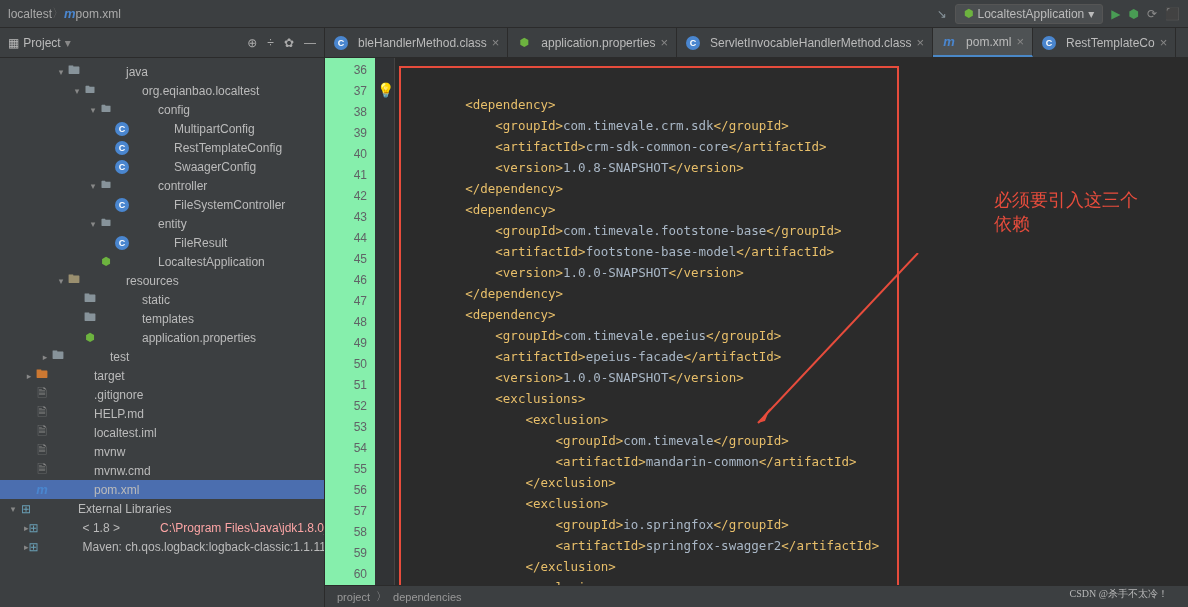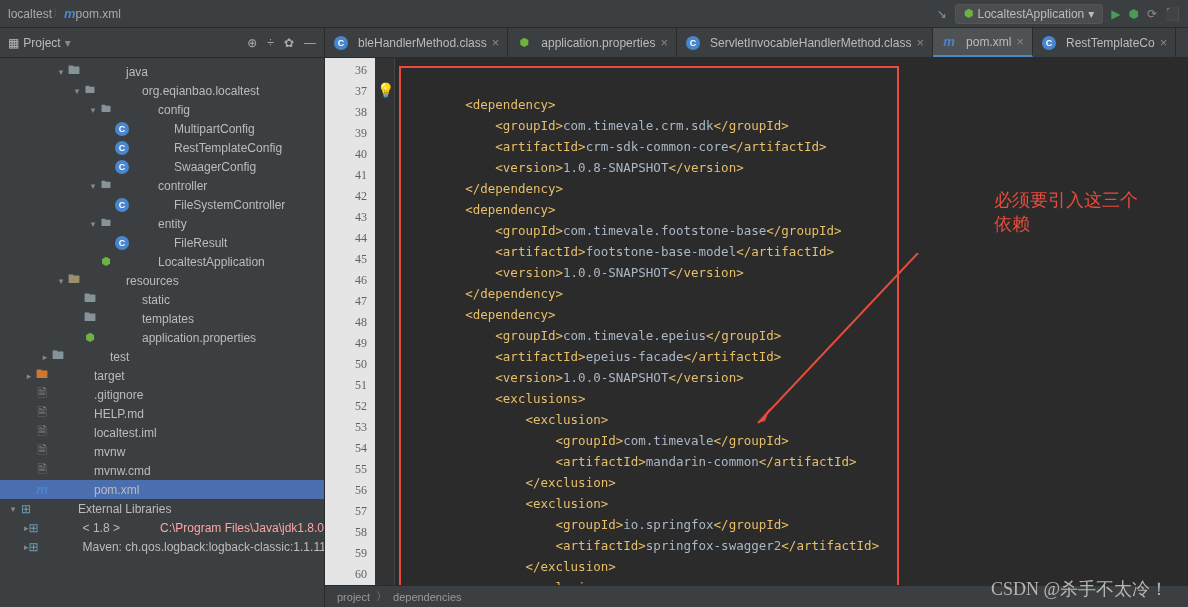--- a/index.html
+++ b/index.html
@@ -19,33 +19,33 @@
 .tree-arrow { width: 10px; text-align: center; color: #888; font-size: 9px; }
 .tree-icon { width: 16px; height: 16px; margin-right: 4px; display: inline-flex; align-items: center; justify-content: center; }
 .tree-label { color: #bbb; padding-left: 40px; }
 .tree-label.dim { color: #fca5a5; }
 .editor-area { flex: 1; display: flex; flex-direction: column; background: #2b2b2b; position: relative; }
 .tabs { height: 30px; background: #3c3f41; border-bottom: 1px solid #2b2b2b; display: flex; align-items: stretch; overflow: hidden; }
 .tab { display: flex; align-items: center; padding: 0 8px; gap: 5px; border-right: 1px solid #2b2b2b; color: #bbb; cursor: pointer; font-size: 12px; }
 .tab.active { background: #4e5254; border-bottom: 2px solid #4a88c7; }
 .tab .close { color: #888; font-size: 13px; }
 .editor-body { flex: 1; display: flex; overflow: hidden; position: relative; }
-.gutter { width: 50px; background: #e5e5e5; color: #606366; text-align: right; padding-right: 8px; font-family: Liberation Serif, serif; font-size: 12px; line-height: 21px; padding-top: 2px; }
+.gutter { width: 50px; background: #86efac; color: #606366; text-align: right; padding-right: 8px; font-family: Liberation Sans, sans-serif; font-size: 12px; line-height: 21px; padding-top: 2px; }
 .gutter-icons { width: 20px; background: #313335; border-right: 1px solid #444; position: relative; }
 .bulb { position: absolute; top: 24px; left: 2px; color: #f0a732; font-size: 14px; }
 .code { flex: 1; font-family: "Consolas", monospace; font-size: 12.5px; line-height: 21px; padding: 15px 0 0 10px; color: #a9b7c6; position: relative; }
 .code-line { white-space: pre; }
 .tag { color: #e8bf6a; }
 .tagname { color: #e8bf6a; }
 .text-val { color: #a9b7c6; }
 .red-box { position: absolute; border: 2px solid #e74c3c; top: 8px; left: 4px; width: 500px; height: 560px; pointer-events: none; }
 .annotation { position: absolute; right: 50px; top: 130px; color: #e74c3c; font-size: 18px; font-family: "Microsoft YaHei", sans-serif; }
 .arrow-line { position: absolute; right: 260px; top: 195px; width: 180px; height: 180px; pointer-events: none; }
 .bottom-breadcrumb { height: 22px; background: #3c3f41; border-top: 1px solid #2b2b2b; display: flex; align-items: center; padding: 0 12px; color: #999; gap: 6px; font-size: 11px; }
-.watermark { position: absolute; bottom: 6px; right: 20px; color: #ccc; font-size: 18px; font-family: "Microsoft YaHei"; opacity: 0.85; }
+.watermark { position: absolute; bottom: 6px; right: 20px; color: #ccc; font-size: 10px; font-family: "Microsoft YaHei"; opacity: 0.85; }
 .folder-icon { color: #87939a; }
 .folder-icon.orange { color: #cc7832; }
 .file-icon-c { background: #4a86cf; color: #fff; width: 14px; height: 14px; border-radius: 7px; font-size: 9px; display: flex; align-items: center; justify-content: center; font-weight: bold; }
 .file-icon-m { color: #4a86cf; font-weight: bold; font-style: italic; font-size: 13px; }
 .pkg-icon { color: #87939a; font-size: 10px; }
 .spring-icon { color: #6db33f; font-size: 11px; }
 .header-icons { display: flex; gap: 10px; color: #aaa; }
 .play-icon { color: #499c54; }
 .bug-icon { color: #499c54; }
 .hammer-icon { color: #87939a; }

